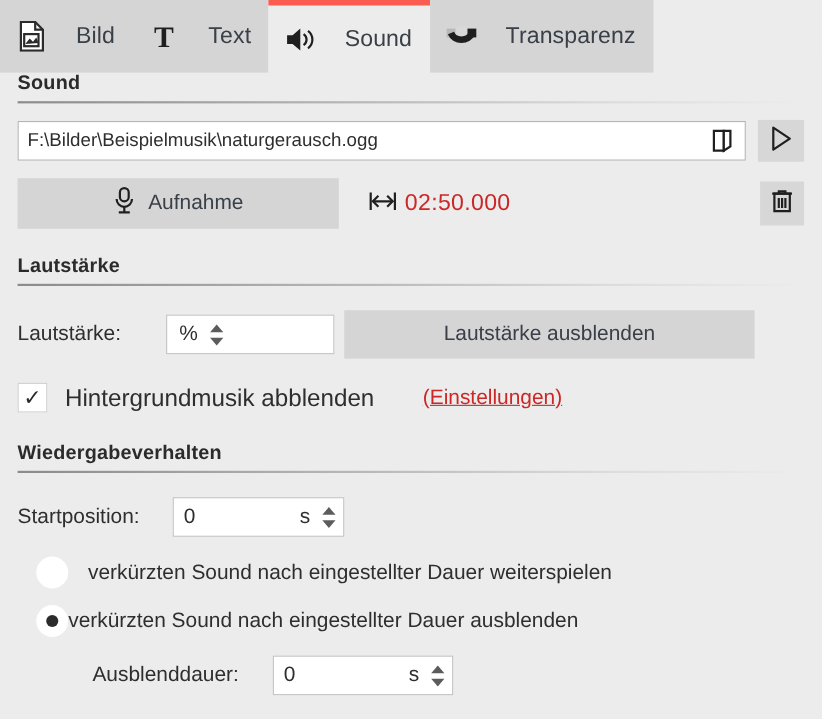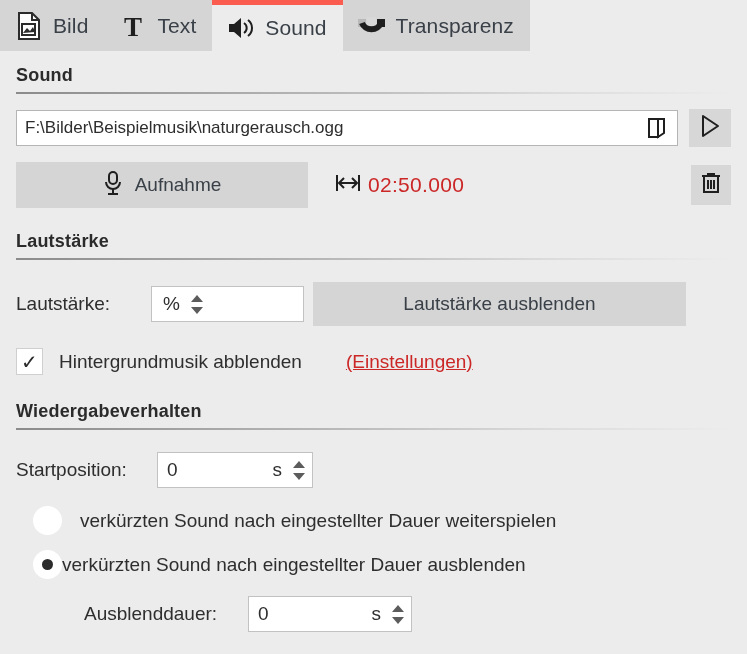--- a/index.html
+++ b/index.html
@@ -19,22 +19,22 @@
   
   .tabbar {
     display: flex;
     align-items: flex-start;
     height: 49px;
     background: #ececec;
   }
   .tab {
     display: flex;
     align-items: center;
-    gap: 9px;
-    height: 51px;
+    gap: 25px;
+    height: 66px;
     box-sizing: border-box;
     padding: 0 16px 0 14px;
     background: #d5d5d5;
     cursor: pointer;
     position: relative;
     user-select: none;
   }
   .tab.active {
     background: #ececec;
     padding-top: 5px;
@@ -210,21 +210,21 @@
     justify-content: center;
     cursor: pointer;
     flex: none;
   }
   .check-mark {
     font-size: 20px;
     line-height: 1;
     color: #2b2b2b;
   }
   .cb-label {
-    font-size: 19px;
+    font-size: 22px;
     color: #2e2e2e;
   }
   .link {
     font-size: 19px;
     color: #cc2727;
     text-decoration: underline;
     cursor: pointer;
   }
 
   

